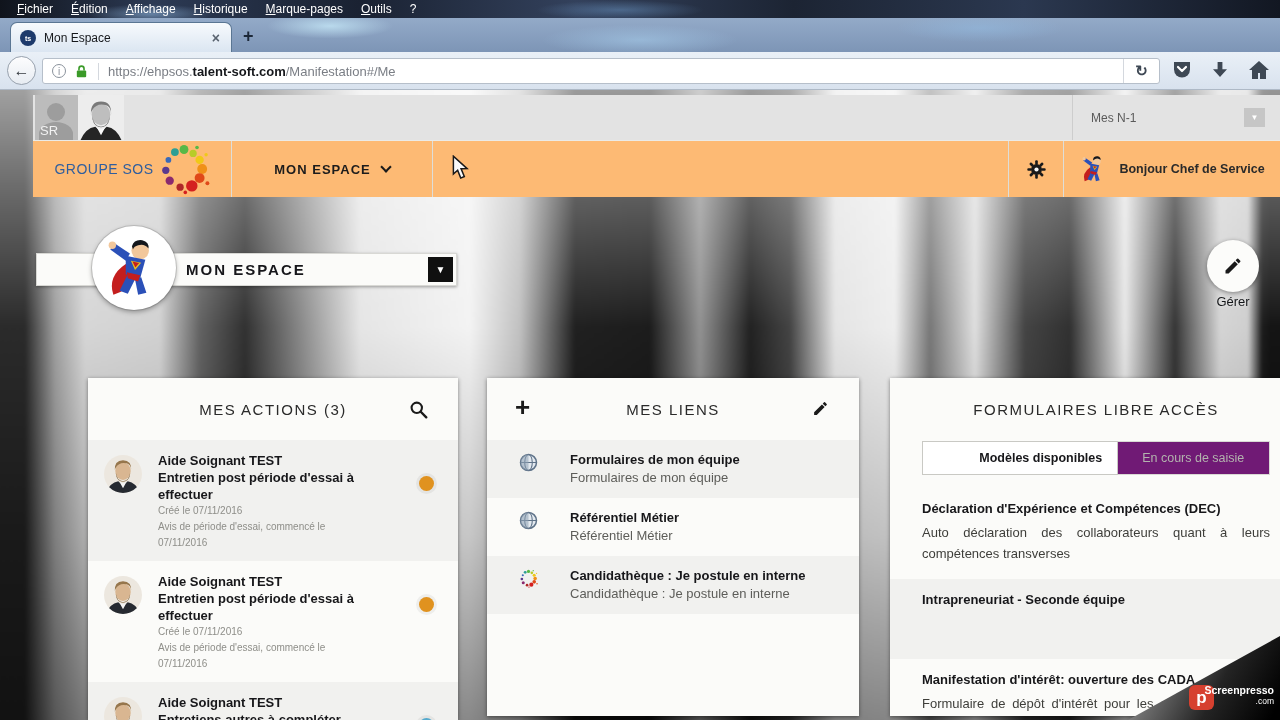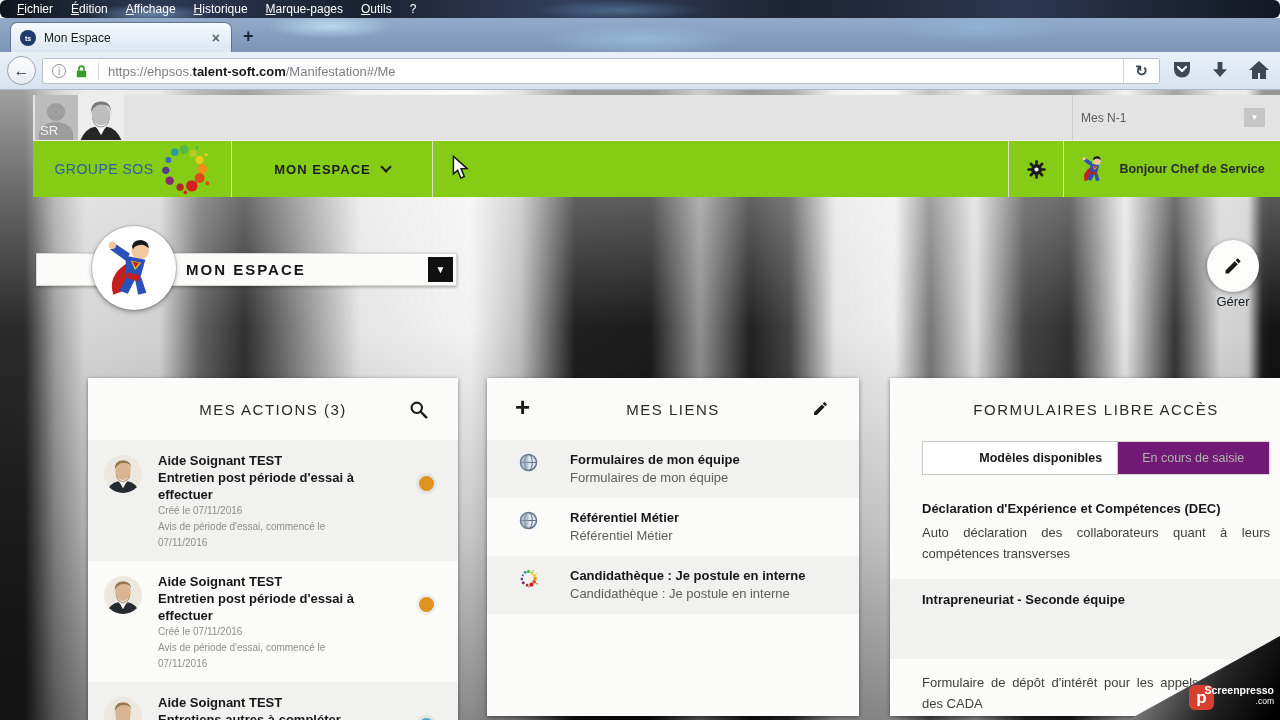--- a/index.html
+++ b/index.html
@@ -4,21 +4,20 @@
 <style>
   * { margin:0; padding:0; box-sizing:border-box; }
   html,body { width:1280px; height:720px; overflow:hidden; font-family:"Liberation Sans",sans-serif; background:#fff; position:relative; }
 
   
   #menubar { position:absolute; top:0; left:0; right:0; height:18px; display:flex; align-items:center; padding-left:8px;
     background:
       radial-gradient(ellipse 90px 14px at 150px 14px, rgba(150,190,230,.55), transparent 70%),
       radial-gradient(ellipse 120px 14px at 620px 10px, rgba(120,170,220,.4), transparent 70%),
       linear-gradient(90deg,#10141c,#2c3a54 12%,#1a2232 28%,#33415c 45%,#1c2433 62%,#2b3850 80%,#121722 100%);
-    border-radius: 6px;
   }
   .menu-item { color:#fff; font-size:12px; padding:0 9px; display:inline-block; }
   .menu-item::first-letter { text-decoration:underline; }
 
   #tabbar { position:absolute; top:18px; left:0; right:0; height:34px;
     background:
       radial-gradient(ellipse 90px 18px at 330px 8px, rgba(200,235,250,.75), transparent 70%),
       radial-gradient(ellipse 140px 22px at 640px 22px, rgba(170,210,240,.5), transparent 70%),
       radial-gradient(ellipse 120px 20px at 980px 10px, rgba(150,195,235,.4), transparent 70%),
       linear-gradient(180deg,#93aac8,#7d95b6);
@@ -59,27 +58,27 @@
   }
 
   
   #topstrip { position:absolute; left:33px; top:5px; right:0; height:45px; background:#e3e3e3; }
   #avatar-sr { position:absolute; left:2px; top:0; width:43px; height:45px; background:#bcbcbc; overflow:hidden; }
   #avatar-sr .sil-head { position:absolute; left:12px; top:8px; width:18px; height:18px; border-radius:50%; background:#9d9d9d; }
   #avatar-sr .sil-body { position:absolute; left:4px; top:27px; width:34px; height:24px; border-radius:50% 50% 0 0; background:#9d9d9d; }
   #avatar-sr .sr-label { position:absolute; left:5px; bottom:2px; color:#f2f2f2; font-size:13px; }
   #avatar-photo { position:absolute; left:45px; top:0; width:46px; height:45px; overflow:hidden; filter:grayscale(1) contrast(1.05); }
   #n1-section { position:absolute; right:0; top:0; bottom:0; width:208px; border-left:1px solid #cdcdcd;
-    display:flex; align-items:center; padding-left:8px; }
+    display:flex; align-items:center; padding-left:18px; }
   #n1-label { color:#5a5a5a; font-size:12px; }
   #n1-dropdown { position:absolute; right:15px; top:13px; width:21px; height:19px; background:#c6c6c6; color:#fff;
     font-size:8px; display:flex; align-items:center; justify-content:center; }
 
   
-  #whitebar { position:absolute; left:33px; top:50px; right:0; height:57px; background:#84cc16; display:flex; border-top:1px solid #ebebe7; }
+  #whitebar { position:absolute; left:33px; top:50px; right:0; height:57px; background:#fdba74; display:flex; border-top:1px solid #ebebe7; }
   .wb-sec { border-right:1px solid #dedeD9; display:flex; align-items:center; justify-content:center; }
   #sec-logo { width:199px; gap:4px; }
   #brand-text { color:#2f5e9e; font-size:14px; letter-spacing:.5px; }
   #sec-nav { width:201px; gap:11px; }
   #nav-label { font-weight:bold; font-size:13px; letter-spacing:1px; color:#1c1c1c; }
   .chev-down { width:8px; height:8px; border-right:2px solid #1a1a1a; border-bottom:2px solid #1a1a1a;
     transform:rotate(45deg); margin-top:-5px; }
   #sec-fill { flex:1; border-right:none; }
   #sec-gear { width:56px; border-left:1px solid #dedeD9; border-right:1px solid #dedeD9; }
   #sec-greet { width:216px; border-right:none; gap:10px; }
@@ -448,20 +447,21 @@
     <div id="form-items">
       <div class="form-item">
         <div class="fi-title">Déclaration d'Expérience et Compétences (DEC)</div>
         <div class="fi-desc">Auto déclaration des collaborateurs quant à leurs compétences transverses</div>
       </div>
       <div class="form-item">
         <div class="fi-title">Intrapreneuriat - Seconde équipe</div>
         <div class="fi-desc"></div>
       </div>
       <div class="form-item">
+        <div class="fi-title">Manifestation d'intérêt: ouverture des CADA</div>
         <div class="fi-desc">Formulaire de dépôt d'intérêt pour les appels d'ouverture des CADA</div>
       </div>
     </div>
   </div>
 </div>
 
 <div id="watermark">
   <div id="wm-curl"></div>
   <div id="wm-logo">p</div>
   <div id="wm-text">

